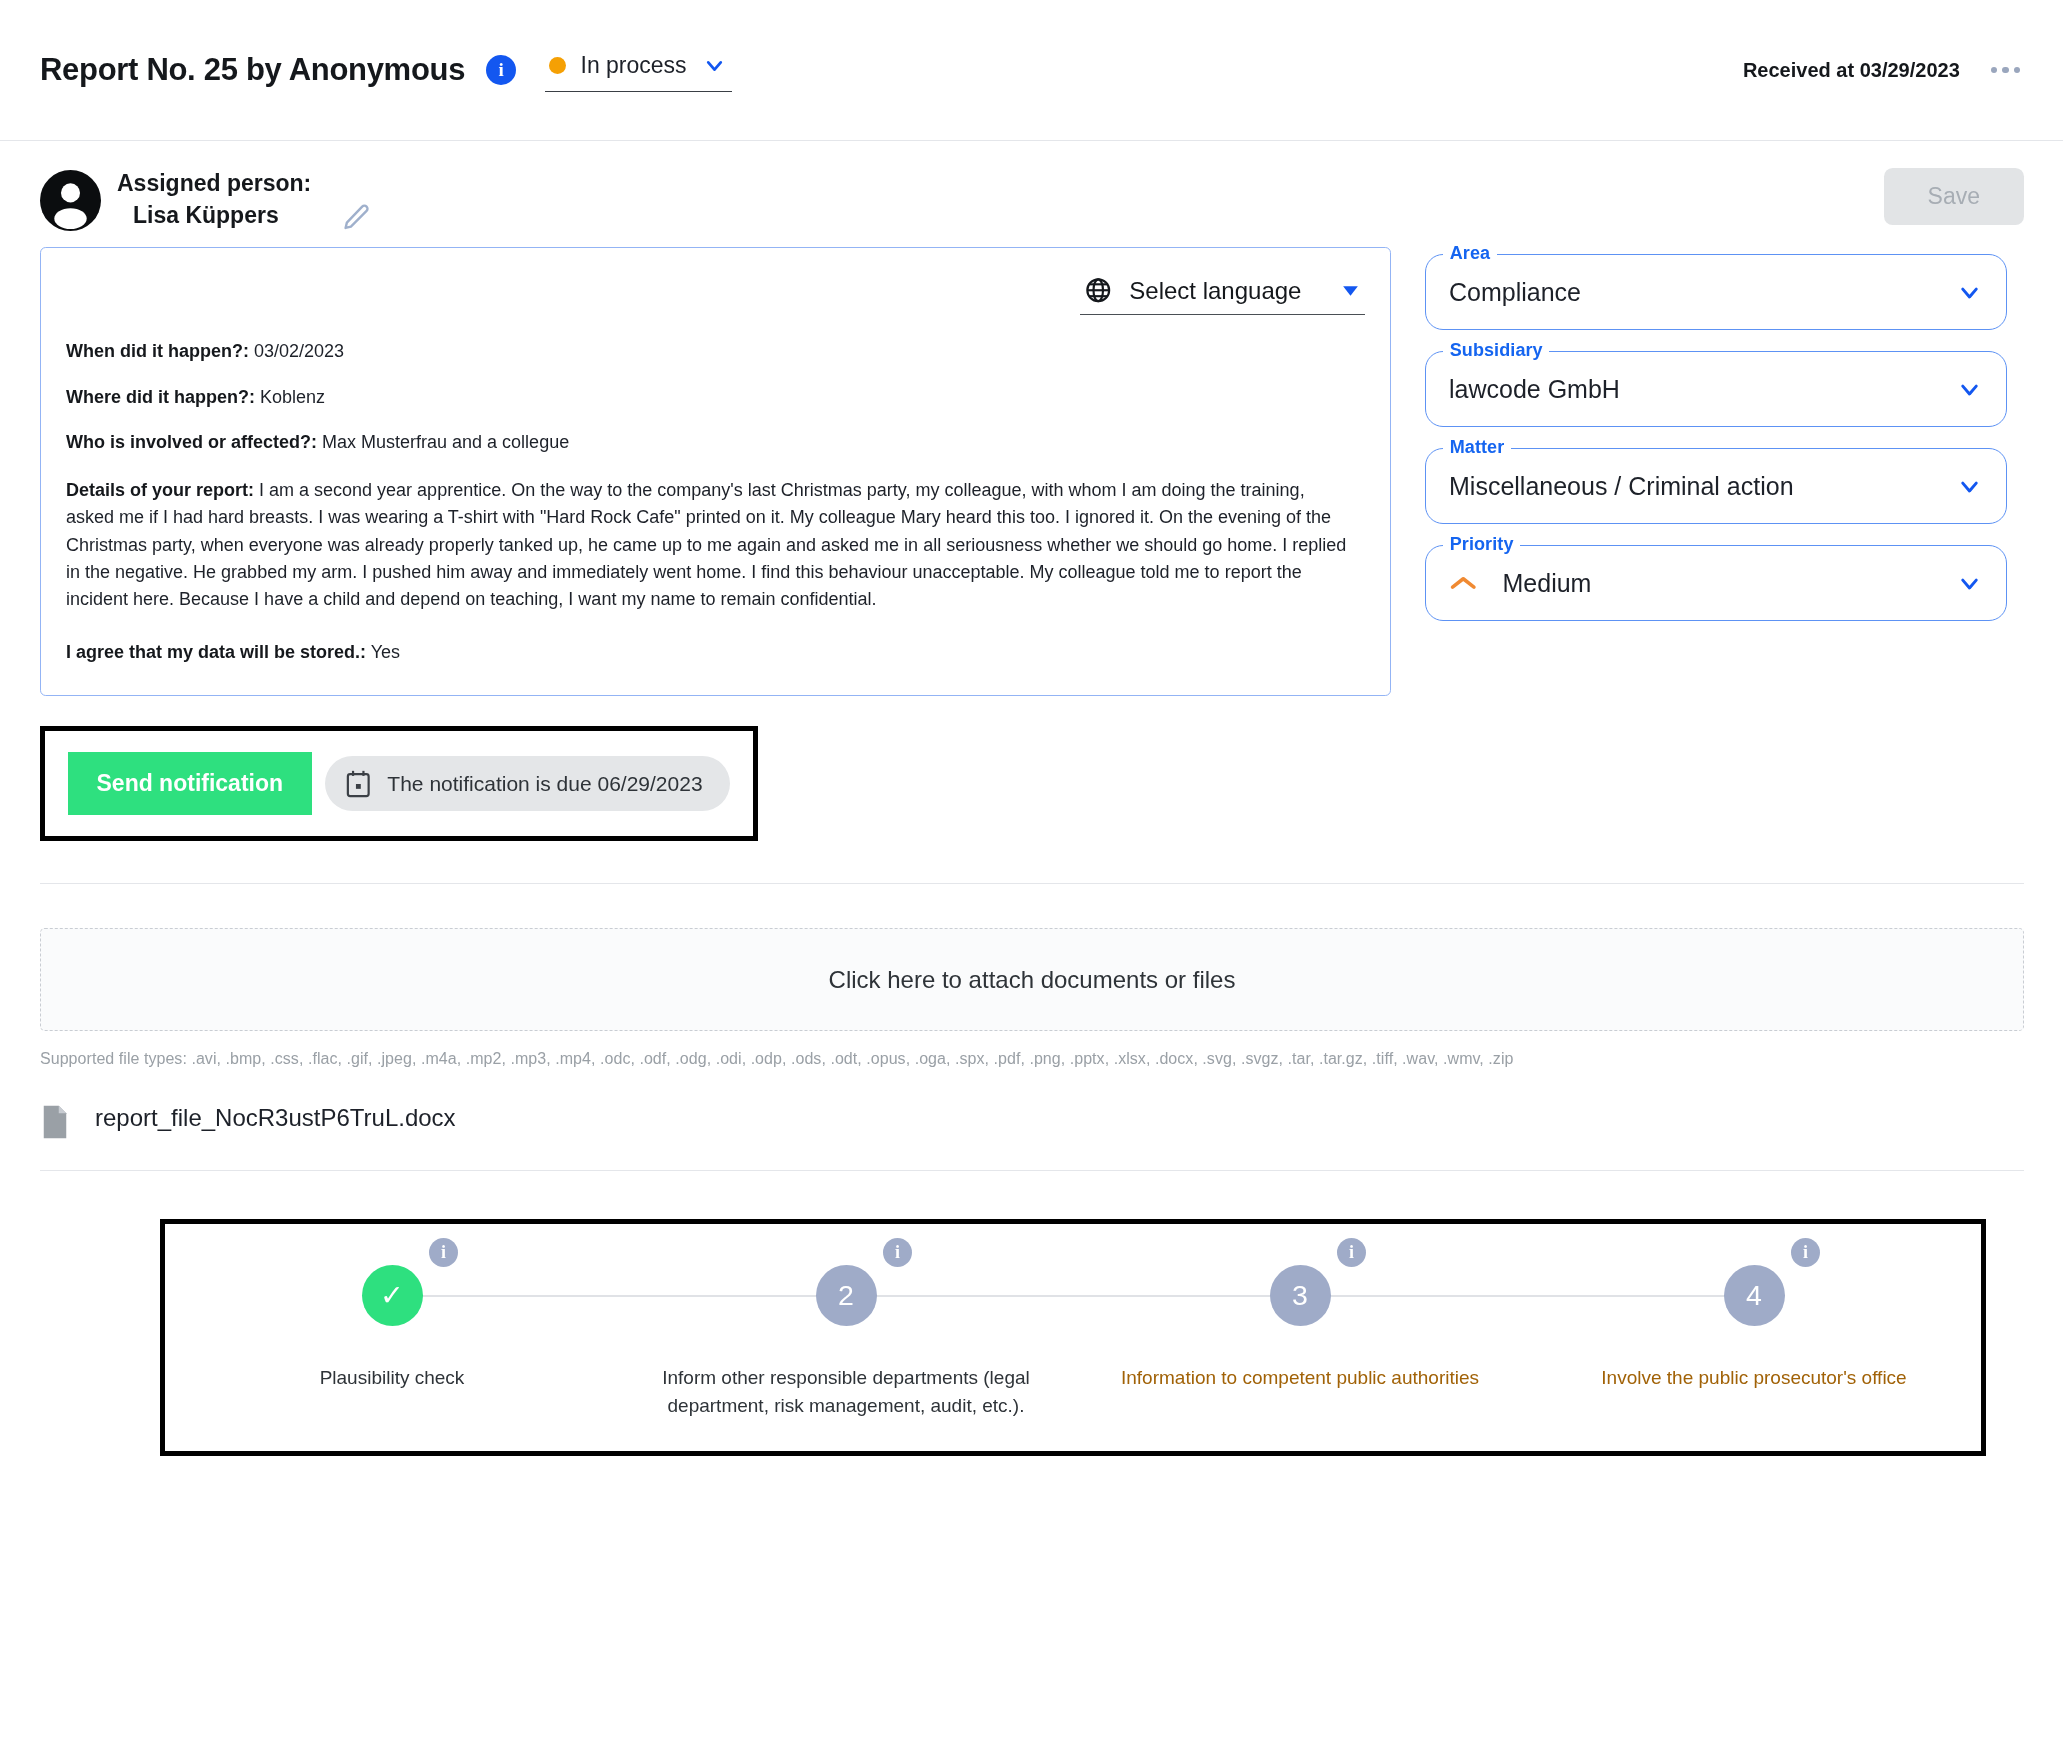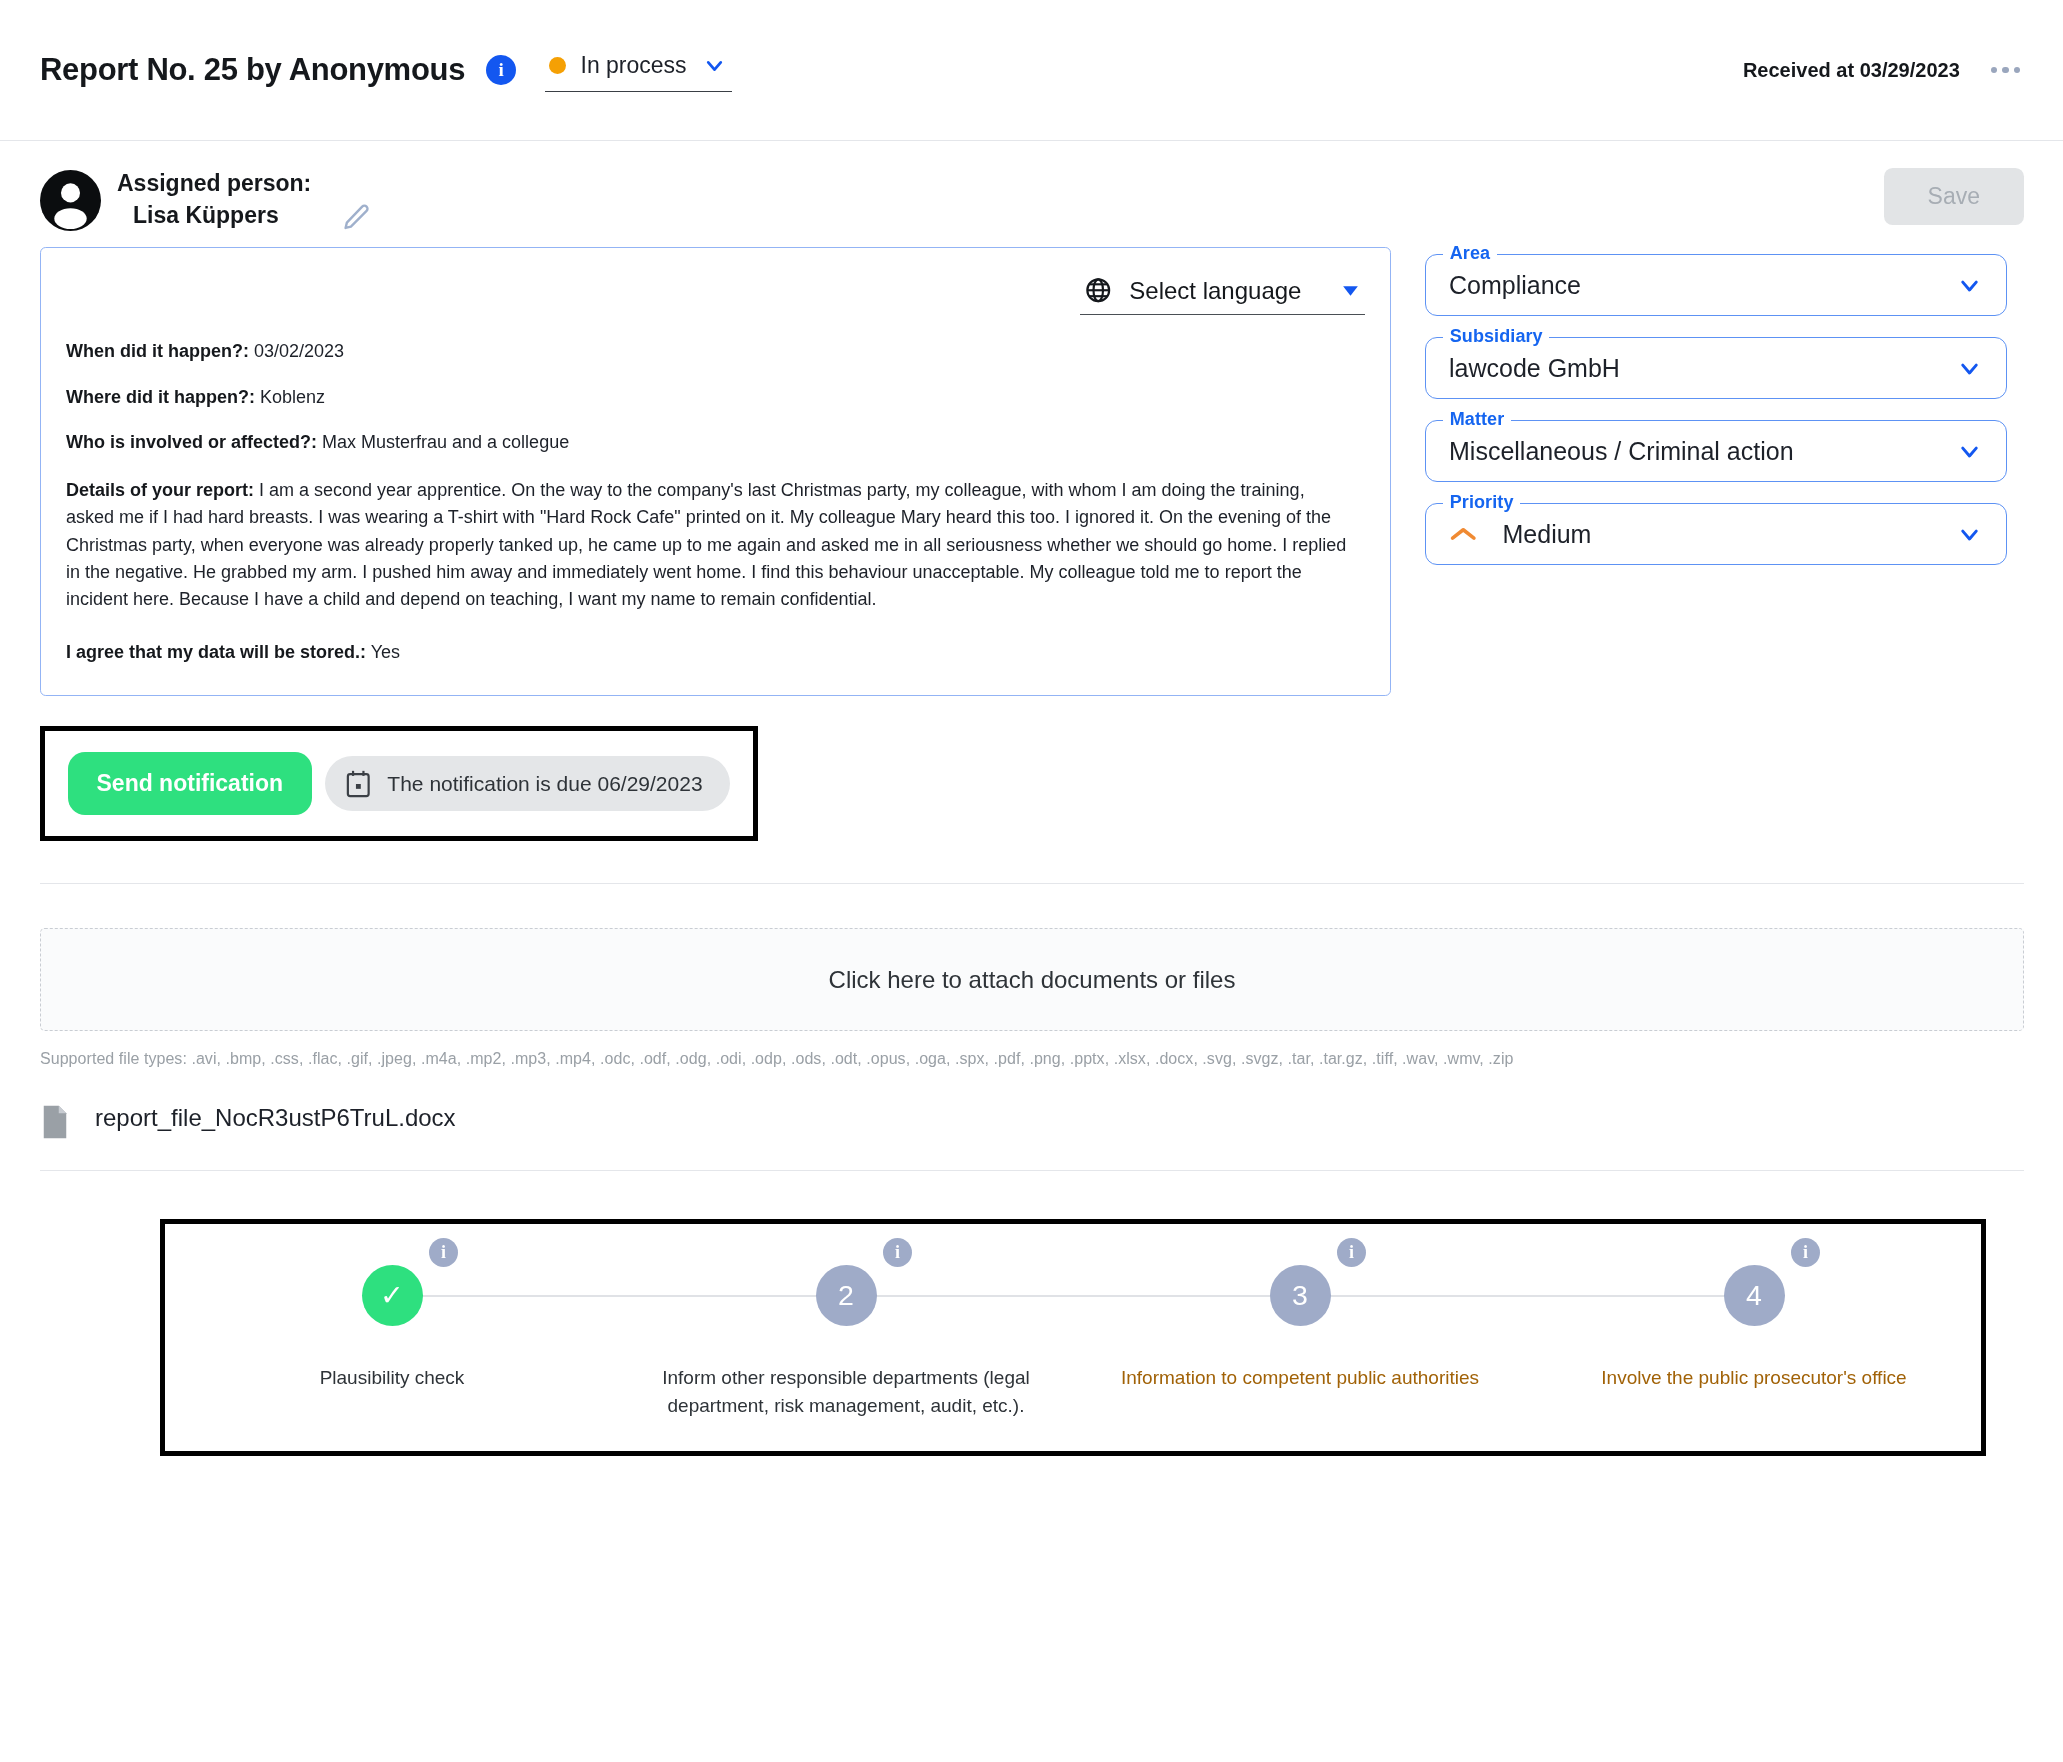--- a/index.html
+++ b/index.html
@@ -99,39 +99,39 @@
   
   .notify-wrap {
     margin-top: 30px;
     border: 5.7px solid #000;
     display: inline-block;
     padding: 21px 23px;
   }
   .notify-inner { display: flex; align-items: center; gap: 13.3px; }
   .send-btn {
     background: #2ee07f; color: #fff;
-    border: none; border-radius: 17px;
+    border: none; border-radius: 0;
     font-size: 23px; font-weight: bold;
     font-family: "Liberation Sans", sans-serif;
     padding: 18px 28.5px;
     cursor: pointer;
   }
   .due-chip {
     background: #e4e6e8; border-radius: 28.5px;
     display: flex; align-items: center; gap: 15px;
     padding: 12.4px 27px 12.4px 19px;
   }
   .due-text { font-size: 21px; color: #2e3338; }
 
   
   .field {
     position: relative;
     border: 1px solid #5d92f4;
-    border-radius: 12px;
-    height: 62px;
+    border-radius: 18px;
+    height: 76px;
     margin-bottom: 21px;
     display: flex; align-items: center;
     padding: 0 23px 0 23px;
   }
   .field-label {
     position: absolute;
     top: -12.4px; left: 17px;
     background: #fff;
     padding: 0 6.7px;
     font-size: 18px;

